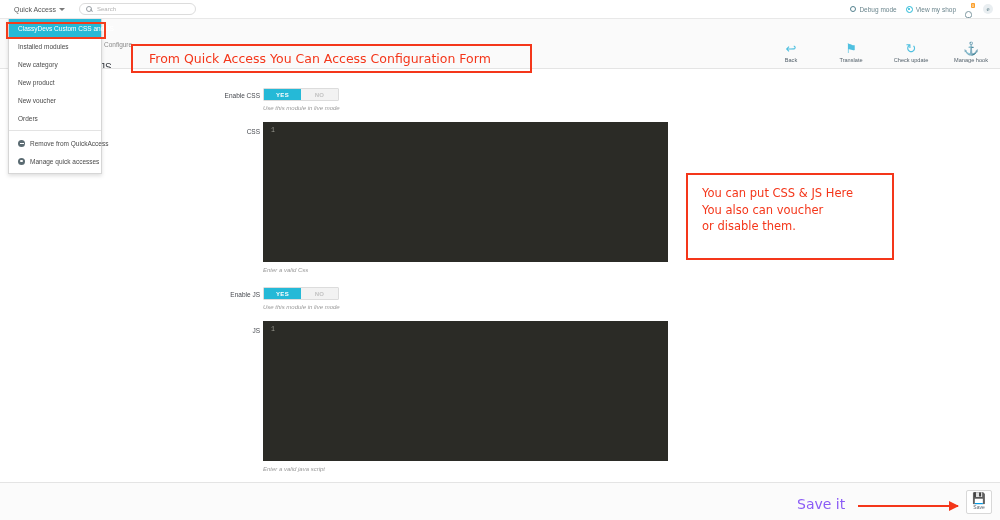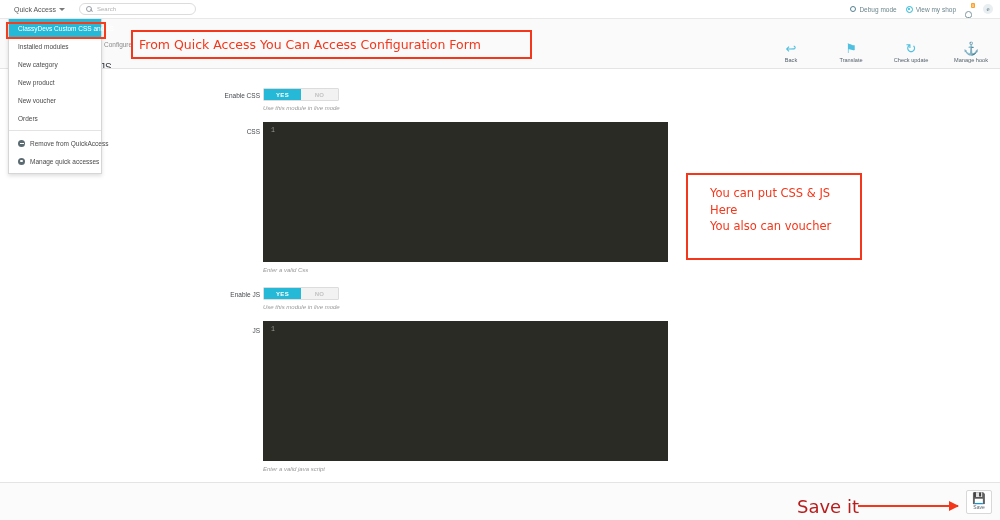--- a/index.html
+++ b/index.html
@@ -86,23 +86,23 @@
   .editor .lineno { position:absolute; left:8px; top:5px; font-family:"Liberation Mono", monospace; font-size:6.5px; color:#9b9b92; }
 
   
   .footer { position:absolute; left:0; top:482px; width:1000px; height:38px; background:#fbfbfb; border-top:1px solid #e4e4e4; }
   .save-btn { position:absolute; right:8px; top:7px; width:26px; height:24px; background:#fff; border:1px solid #d8d8d8; border-radius:2px; text-align:center; cursor:pointer; }
   .save-btn .fd { font-size:11px; line-height:14px; color:#56606b; display:block; }
   .save-btn .lbl { font-size:5px; color:#56606b; display:block; margin-top:-1px; }
 
   
   .anno { position:absolute; border:2px solid #f4361a; color:#f4361a; font-family:"DejaVu Sans", sans-serif; background:transparent; }
-  .anno-1 { left:131px; top:30px; width:401px; height:29px; display:flex; align-items:center; padding-left:6px; font-size:12.5px; }
-  .anno-2 { left:686px; top:173px; width:176px; height:87px; padding:10px 0 0 22px; font-size:11.5px; line-height:16.5px; }
-  .anno-save { position:absolute; left:797px; top:496px; color:#b91c1c; font-size:18px; font-family:"DejaVu Sans", sans-serif; }
+  .anno-1 { left:131px; top:44px; width:401px; height:29px; display:flex; align-items:center; padding-left:16px; font-size:12.5px; }
+  .anno-2 { left:686px; top:173px; width:208px; height:87px; padding:10px 0 0 14px; font-size:11.5px; line-height:16.5px; }
+  .anno-save { position:absolute; left:797px; top:496px; color:#8b5cf6; font-size:14px; font-family:"DejaVu Sans", sans-serif; }
   .arrow { position:absolute; left:858px; top:505px; width:100px; height:2px; background:#f4361a; }
   .arrow:after { content:""; position:absolute; right:-1px; top:-4px; width:0;height:0; border-left:10px solid #f4361a; border-top:5px solid transparent; border-bottom:5px solid transparent; }
 </style>
 </head>
 <body>
 
 <div id="app">
 
   <div class="topbar">
     <div class="qa-wrap">
@@ -215,18 +215,19 @@
     </div>
   </div>
 
   <div class="anno anno-1">
     <span>From Quick Access You Can Access Configuration Form</span>
   </div>
 
   <div class="anno anno-2">
     <div>You can put CSS &amp; JS Here</div>
     <div>You also can voucher</div>
+    <div>or disable them.</div>
   </div>
 
   <div class="anno-save">Save it</div>
   <div class="arrow"></div>
 
 </div>
 
 </body></html>

